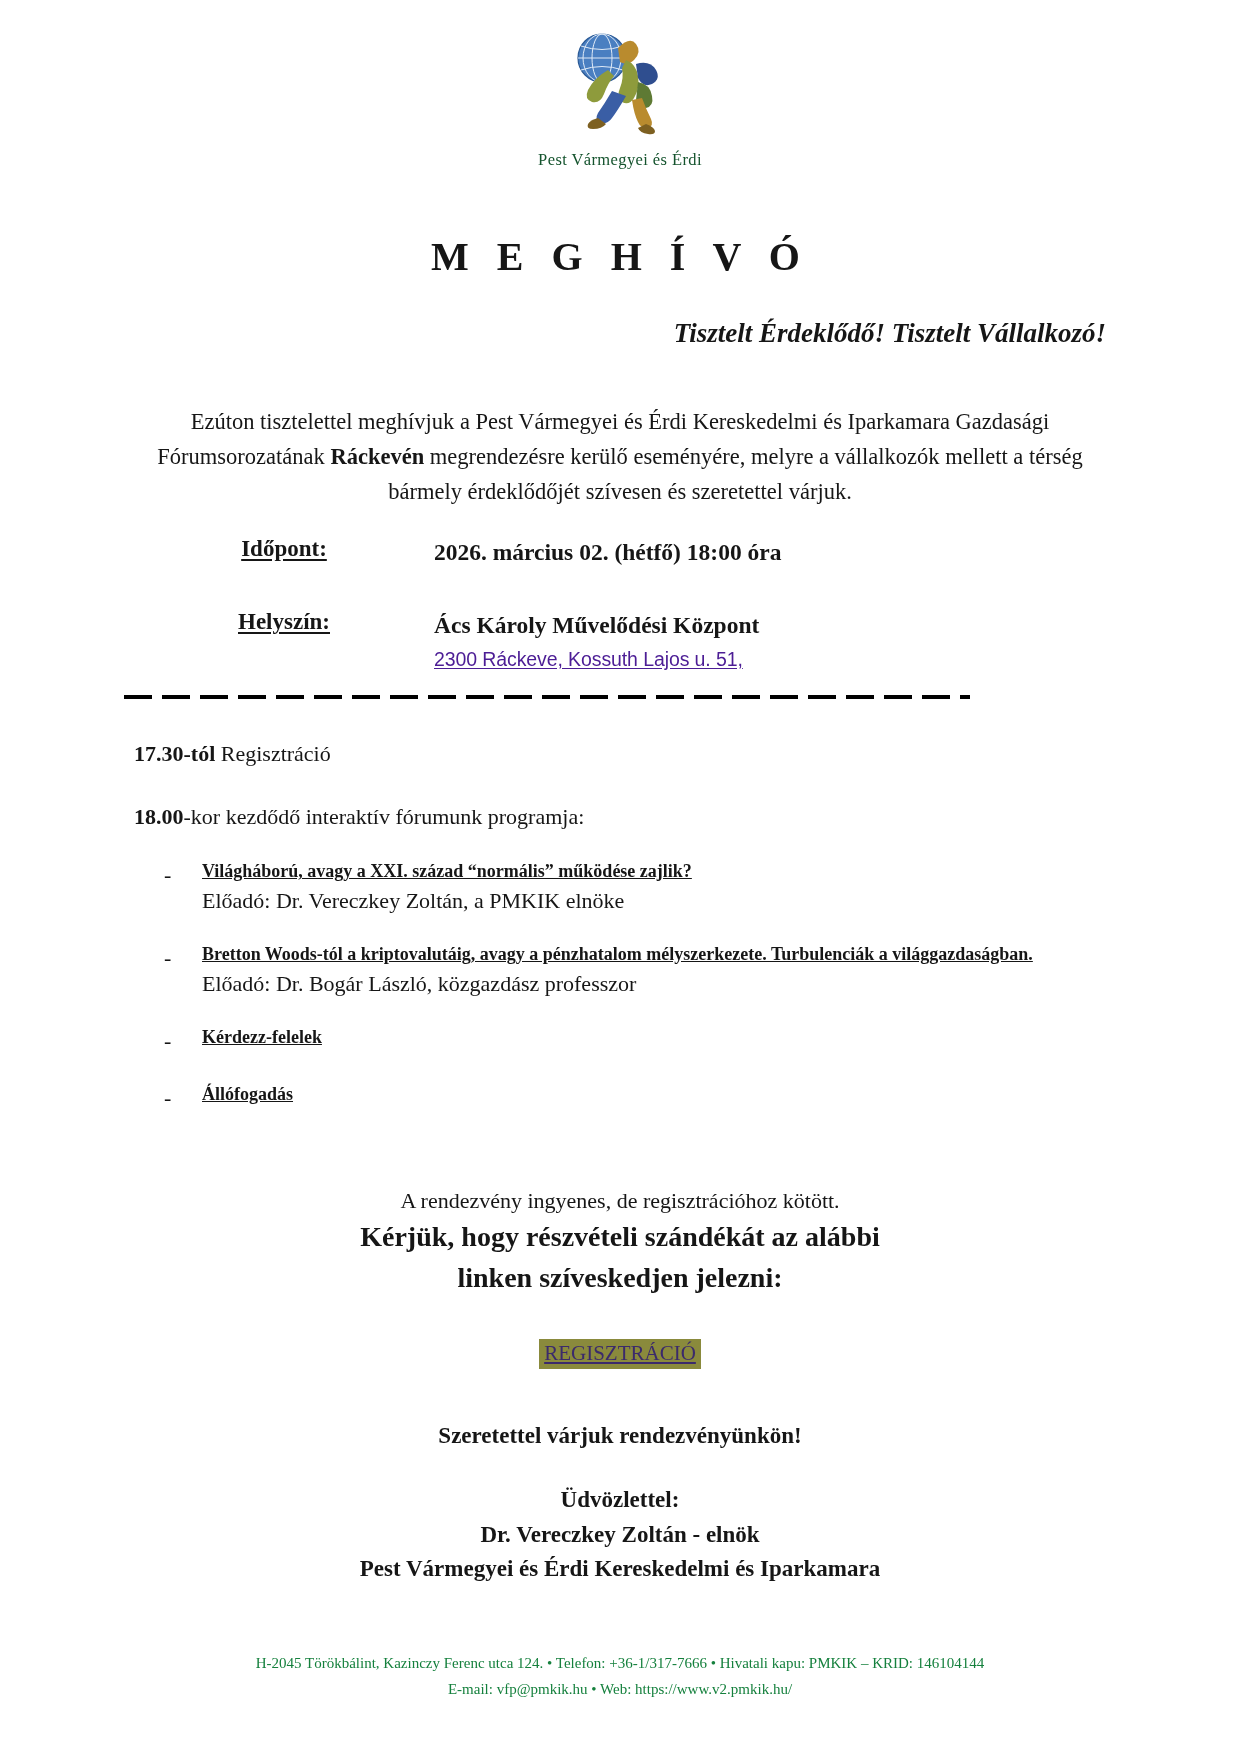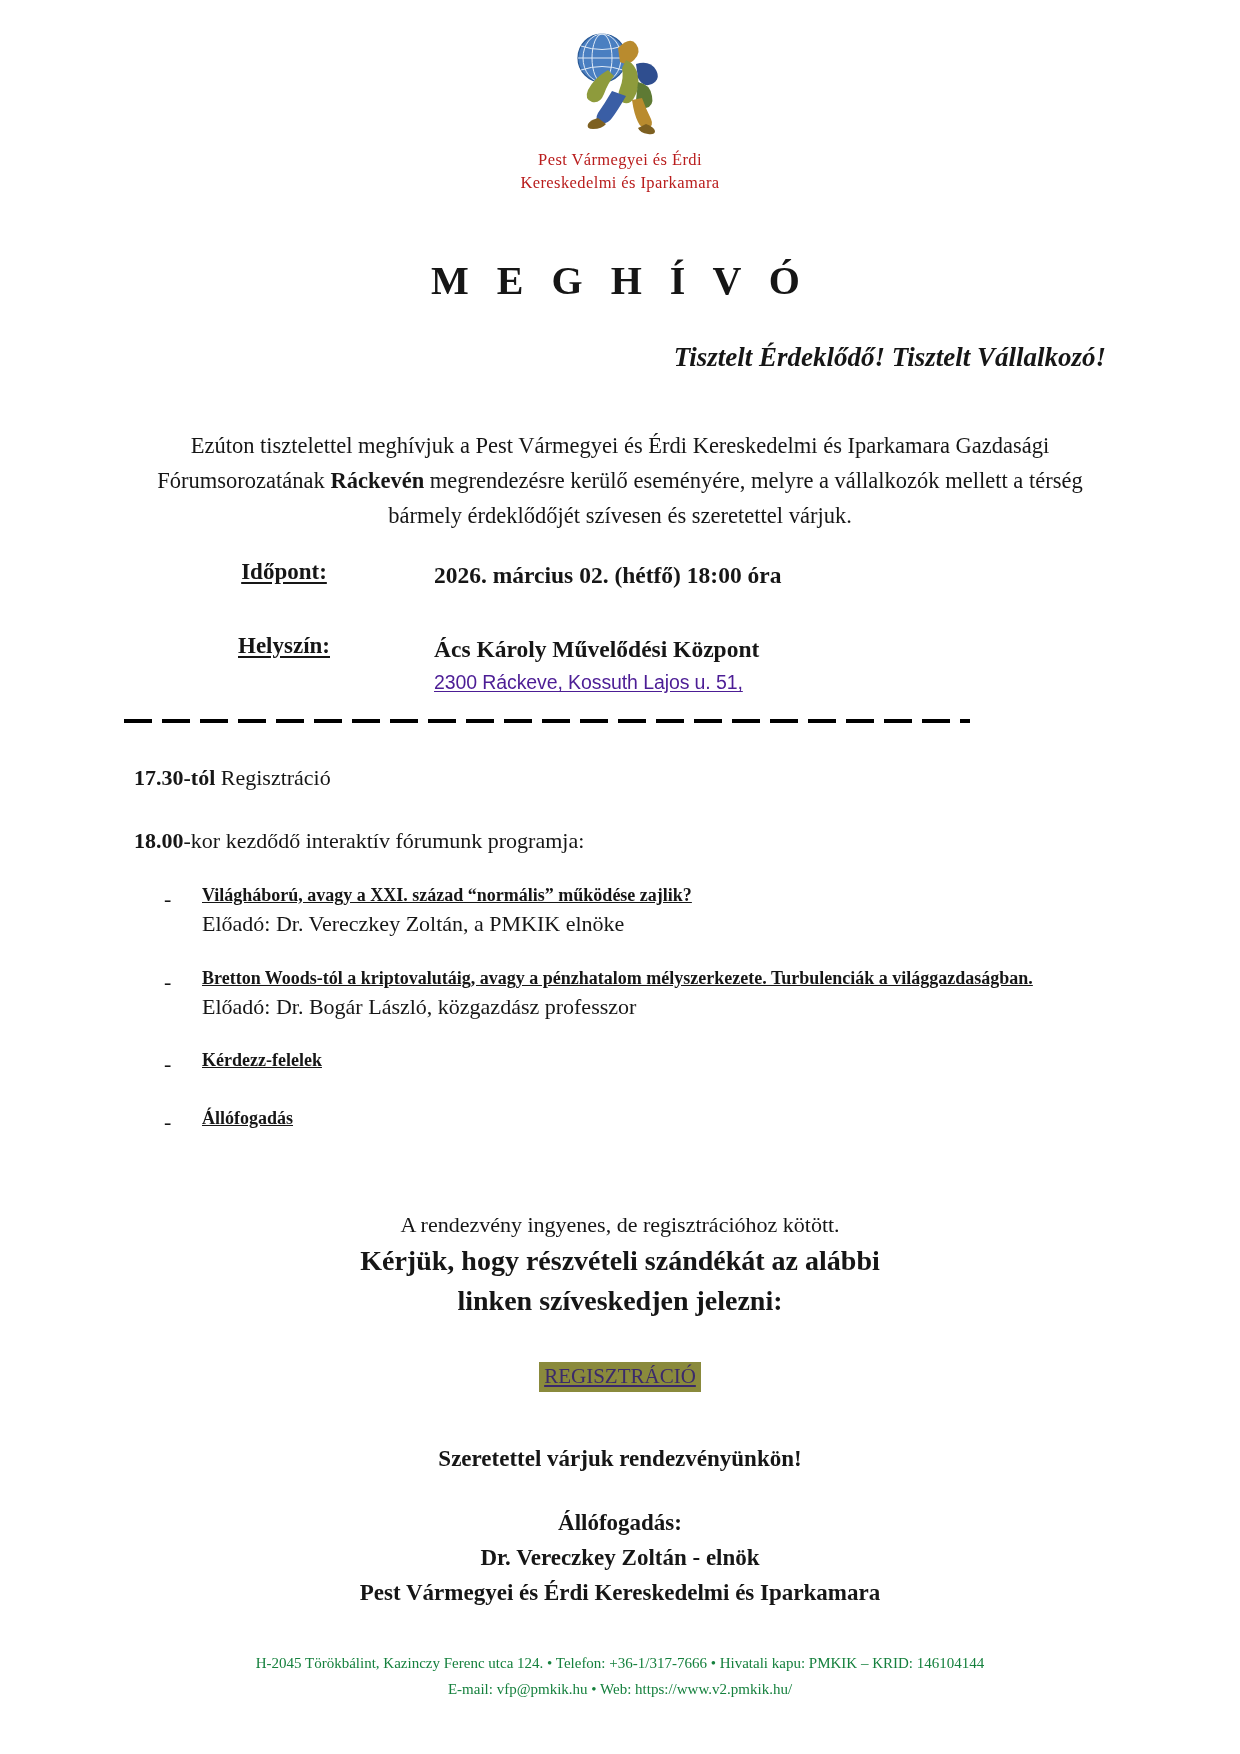--- a/index.html
+++ b/index.html
@@ -31,21 +31,21 @@
   .logo-mark {
     width: 160px;
     height: 118px;
     margin: 0 auto;
     position: relative;
   }
   .logo-mark svg { display: block; }
   .logo-text {
     margin-top: 4px;
     font-family: "Liberation Serif", serif;
-    color: #b91c1c;
+    color: #14532d;
     font-size: 16.5px;
     line-height: 1.42;
     letter-spacing: 0.4px;
     font-style: normal;
   }
   .logo-text span { display: block; }
 
   
   .doc-title {
     text-align: center;
@@ -239,21 +239,20 @@
         <path d="M98 56 q12 2 14 14 q2 10 -6 12 q-8 2 -10 -8 z" fill="#5e7a34"></path>
         <path d="M86 70 q-8 14 -14 22 q-5 7 -12 5 q-6 -3 -2 -10 q7 -10 14 -22 z" fill="#3a5ea5"></path>
         <path d="M92 74 q2 14 6 22 q3 7 10 6 q6 -2 3 -9 q-5 -10 -9 -21 z" fill="#b98b2e"></path>
         <path d="M58 92 q-8 2 -10 6 q-2 5 5 5 q9 0 13 -5 z" fill="#7d6021"></path>
         <path d="M106 98 q8 3 9 7 q0 4 -7 3 q-8 -1 -10 -6 z" fill="#7d6021"></path>
         <path d="M68 44 q-14 8 -20 20 q-4 9 4 12 q8 2 12 -8 q4 -11 10 -18 z" fill="#8e9b3c"></path>
       </svg>
     </div>
     <div class="logo-text">
       <span>Pest Vármegyei és Érdi</span>
-      <span>Kereskedelmi és Iparkamara</span>
     </div>
   </div>
 
   <div class="doc-title">M E G H Í V Ó</div>
   <div class="doc-subtitle">Tisztelt Érdeklődő! Tisztelt Vállalkozó!</div>
 
   <div class="intro"><span>Ezúton tisztelettel meghívjuk a Pest Vármegyei és Érdi Kereskedelmi és Iparkamara Gazdasági Fórumsorozatának </span><b>Ráckevén</b><span> megrendezésre kerülő eseményére, melyre a vállalkozók mellett a térség bármely érdeklődőjét szívesen és szeretettel várjuk.</span></div>
 
   <div class="detail-row">
     <div class="detail-label">Időpont:</div>
@@ -314,21 +313,21 @@
     <div class="cta-line2">linken szíveskedjen jelezni:</div>
   </div>
 
   <div class="reg-wrap">
     <a class="reg-link" href="#">REGISZTRÁCIÓ</a>
   </div>
 
   <div class="closing">
     <div class="closing-welcome">Szeretettel várjuk rendezvényünkön!</div>
     <div class="closing-sig">
-      <span>Állófogadás:</span>
+      <span>Üdvözlettel:</span>
       <span>Dr. Vereczkey Zoltán - elnök</span>
       <span>Pest Vármegyei és Érdi Kereskedelmi és Iparkamara</span>
     </div>
   </div>
 
   <div class="footer">
     <span>H-2045 Törökbálint, Kazinczy Ferenc utca 124. • Telefon: +36-1/317-7666 • Hivatali kapu: PMKIK – KRID: 146104144</span>
     <span>E-mail: vfp@pmkik.hu • Web: https://www.v2.pmkik.hu/</span>
   </div>
 

